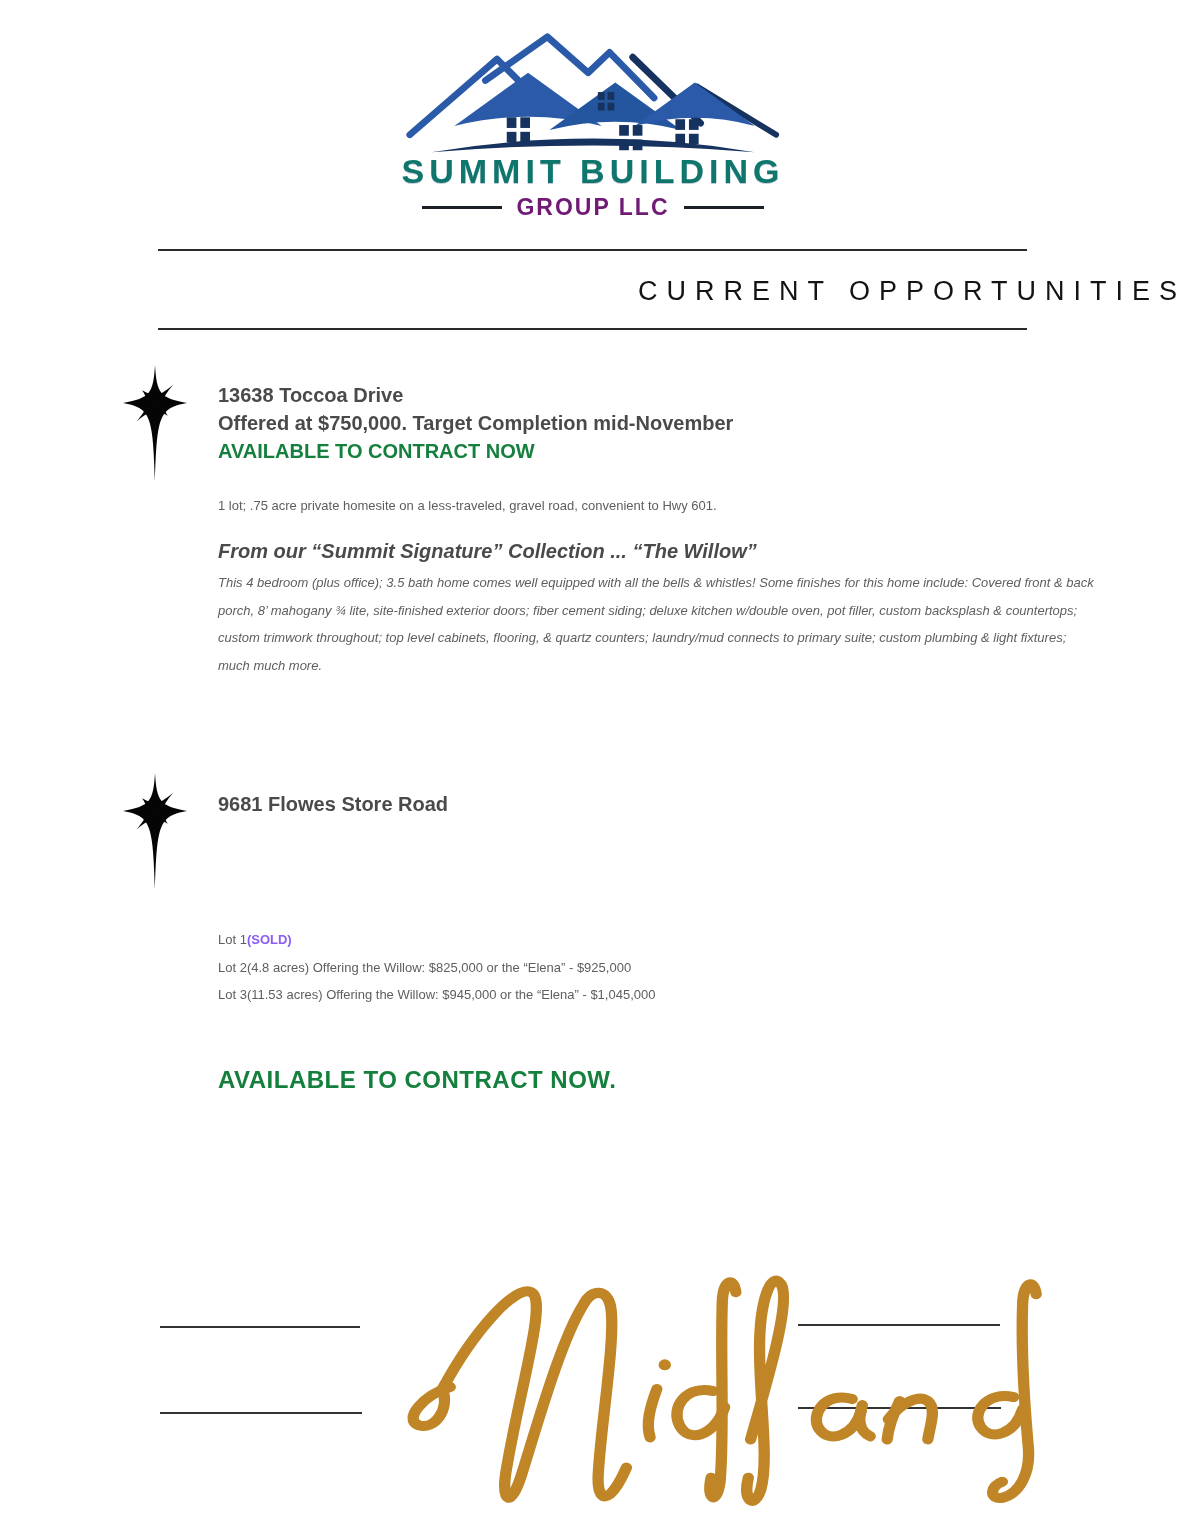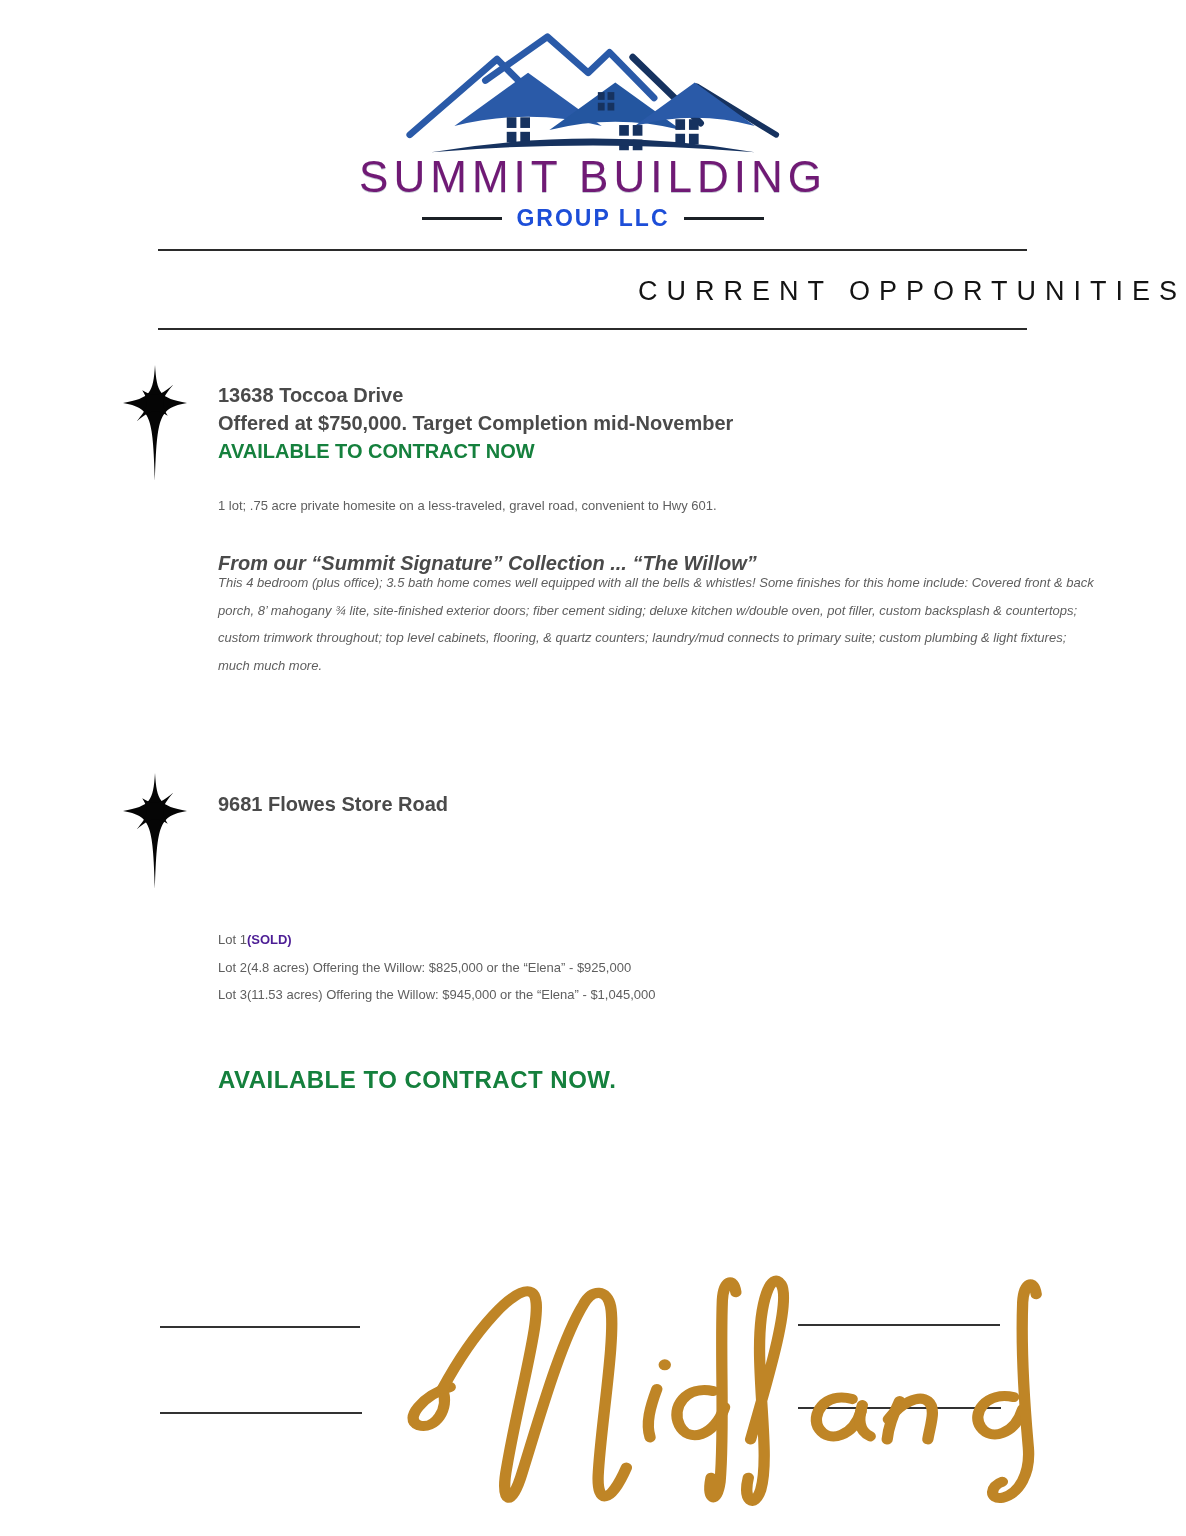--- a/index.html
+++ b/index.html
@@ -6,53 +6,53 @@
   .page {
     position:relative; width:1186px; height:1536px; margin:0 auto;
     background:#ffffff; overflow:hidden;
     font-family:"Liberation Sans", sans-serif;
   }
 
   
   .logo-wrap { position:absolute; top:32px; left:0; width:100%;
     display:flex; flex-direction:column; align-items:center; }
   .logo-mark svg { display:block; }
-  .logo-name { font-size:44px; font-weight:normal; letter-spacing:5px;
-    color:#701a75; margin-top:-6px; text-shadow:0 1px 0 rgba(20,40,80,.25); }
+  .logo-name { font-size:34px; font-weight:bold; letter-spacing:5px;
+    color:#0f766e; margin-top:-6px; text-shadow:0 1px 0 rgba(20,40,80,.25); }
   .logo-sub { display:flex; align-items:center; gap:14px; margin-top:3px; }
   .logo-sub .rule { width:80px; height:3px; background:#1b2026; }
-  .logo-sub .txt { font-size:23px; font-weight:bold; letter-spacing:2px; color:#1d4ed8; }
+  .logo-sub .txt { font-size:23px; font-weight:bold; letter-spacing:2px; color:#701a75; }
 
   
   .divider { position:absolute; height:2px; background:#2b2b2b; }
   #div1 { top:249px; left:158px; width:869px; }
   #div2 { top:328px; left:158px; width:869px; }
   .page-title { position:absolute; top:276px; left:0; width:100%;
     text-align:right; font-size:27px; letter-spacing:9px; color:#141414; }
 
   
   .star { position:absolute; width:64px; height:122px; }
   #star1 { left:123px; top:363px; }
   #star2 { left:123px; top:771px; }
 
   .abs { position:absolute; left:218px; }
   .bold-head { font-size:20px; font-weight:bold; color:#4a4a4a; line-height:28px; }
   .body-txt { font-size:13px; color:#5e5e5e; }
   .cta { color:#15803d; }
 
   #l1-head { top:381px; }
   #l1-summary { top:492px; width:884px; line-height:27px; }
-  #l1-collection { top:540px; font-size:20px; font-weight:bold; font-style:italic; color:#4a4a4a;margin-top:12px; }
+  #l1-collection { top:540px; font-size:20px; font-weight:bold; font-style:italic; color:#4a4a4a; }
   #l1-desc { top:569px; width:878px; font-style:italic; line-height:27.5px; }
 
   #l2-head { top:790px; line-height:28px; }
   #l2-summary { top:821px; width:884px; line-height:27.5px; white-space:pre-line; }
   #l2-lots { top:926px; line-height:27.5px; }
   .lot-row { display:flex; }
-  .lot-status { color:#4c1d95; font-weight:bold; }
+  .lot-status { color:#8b5cf6; font-weight:bold; }
   #l2-cta { top:1066px; font-size:24px; font-weight:bold; letter-spacing:.5px; }
 
   
   .footer-line { position:absolute; height:2px; background:#333; }
   #fl1 { left:160px; top:1326px; width:200px; }
   #fl2 { left:160px; top:1412px; width:202px; }
   #fr1 { left:798px; top:1324px; width:202px; }
   #fr2 { left:798px; top:1407px; width:203px; }
   .signature { position:absolute; left:378px; top:1258px; }
 </style>

